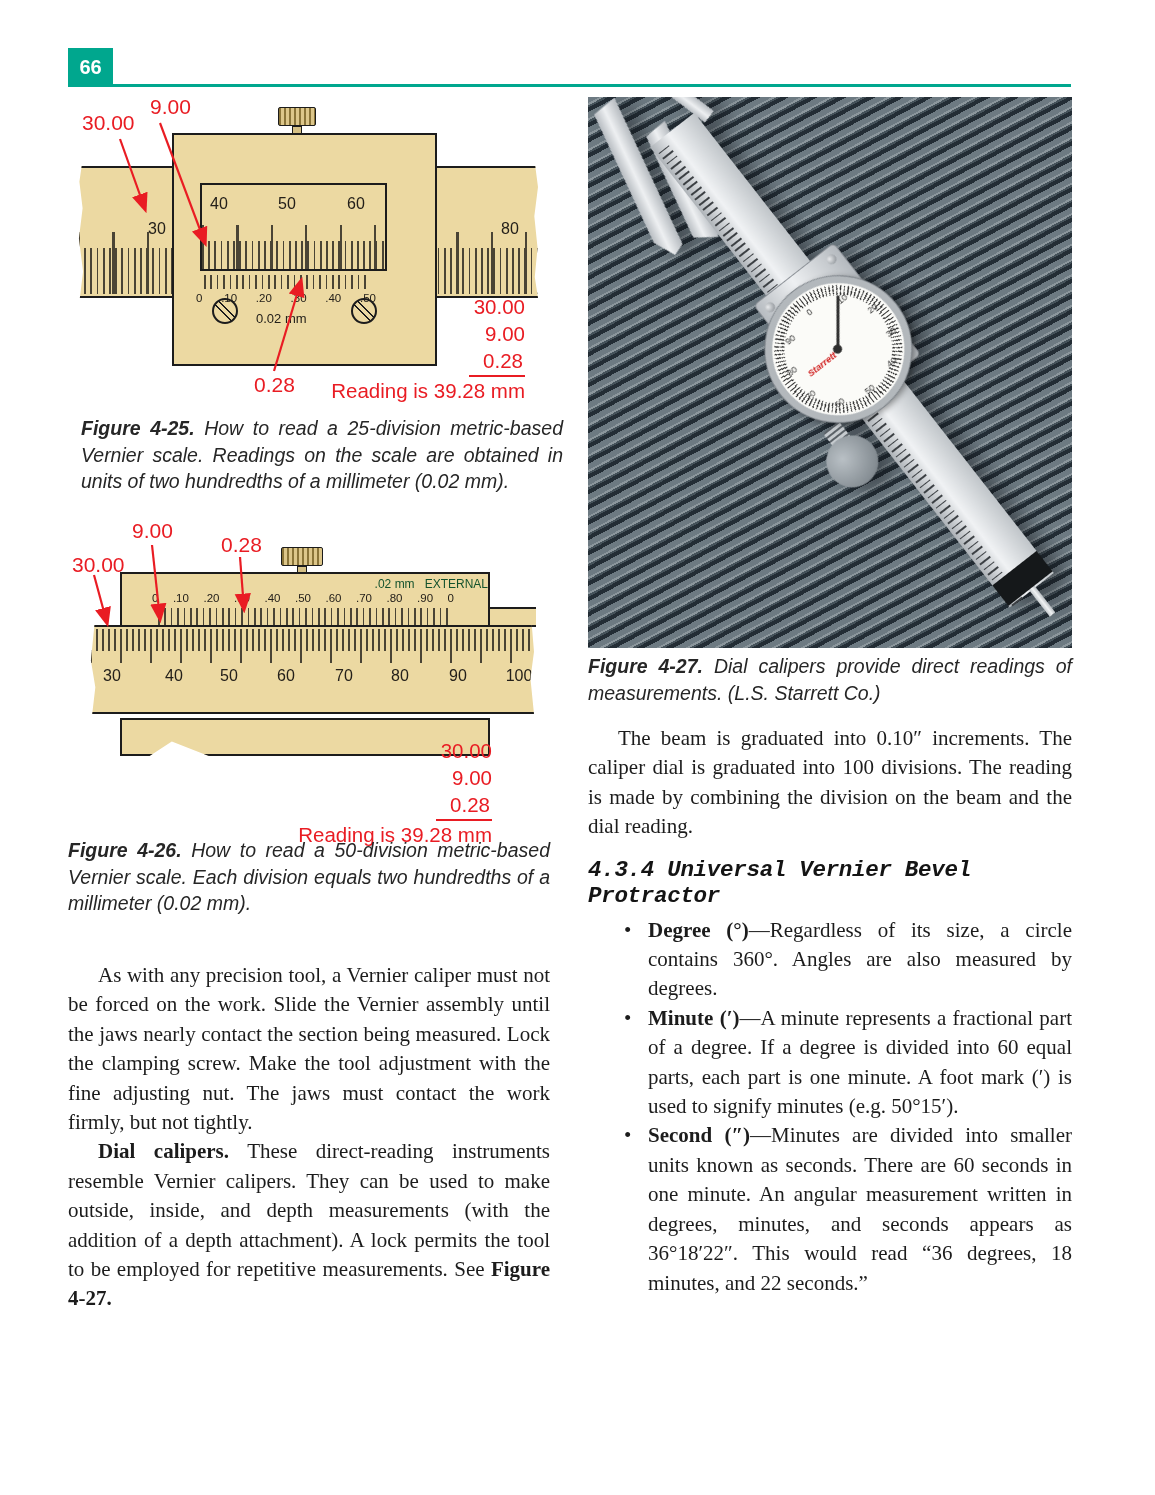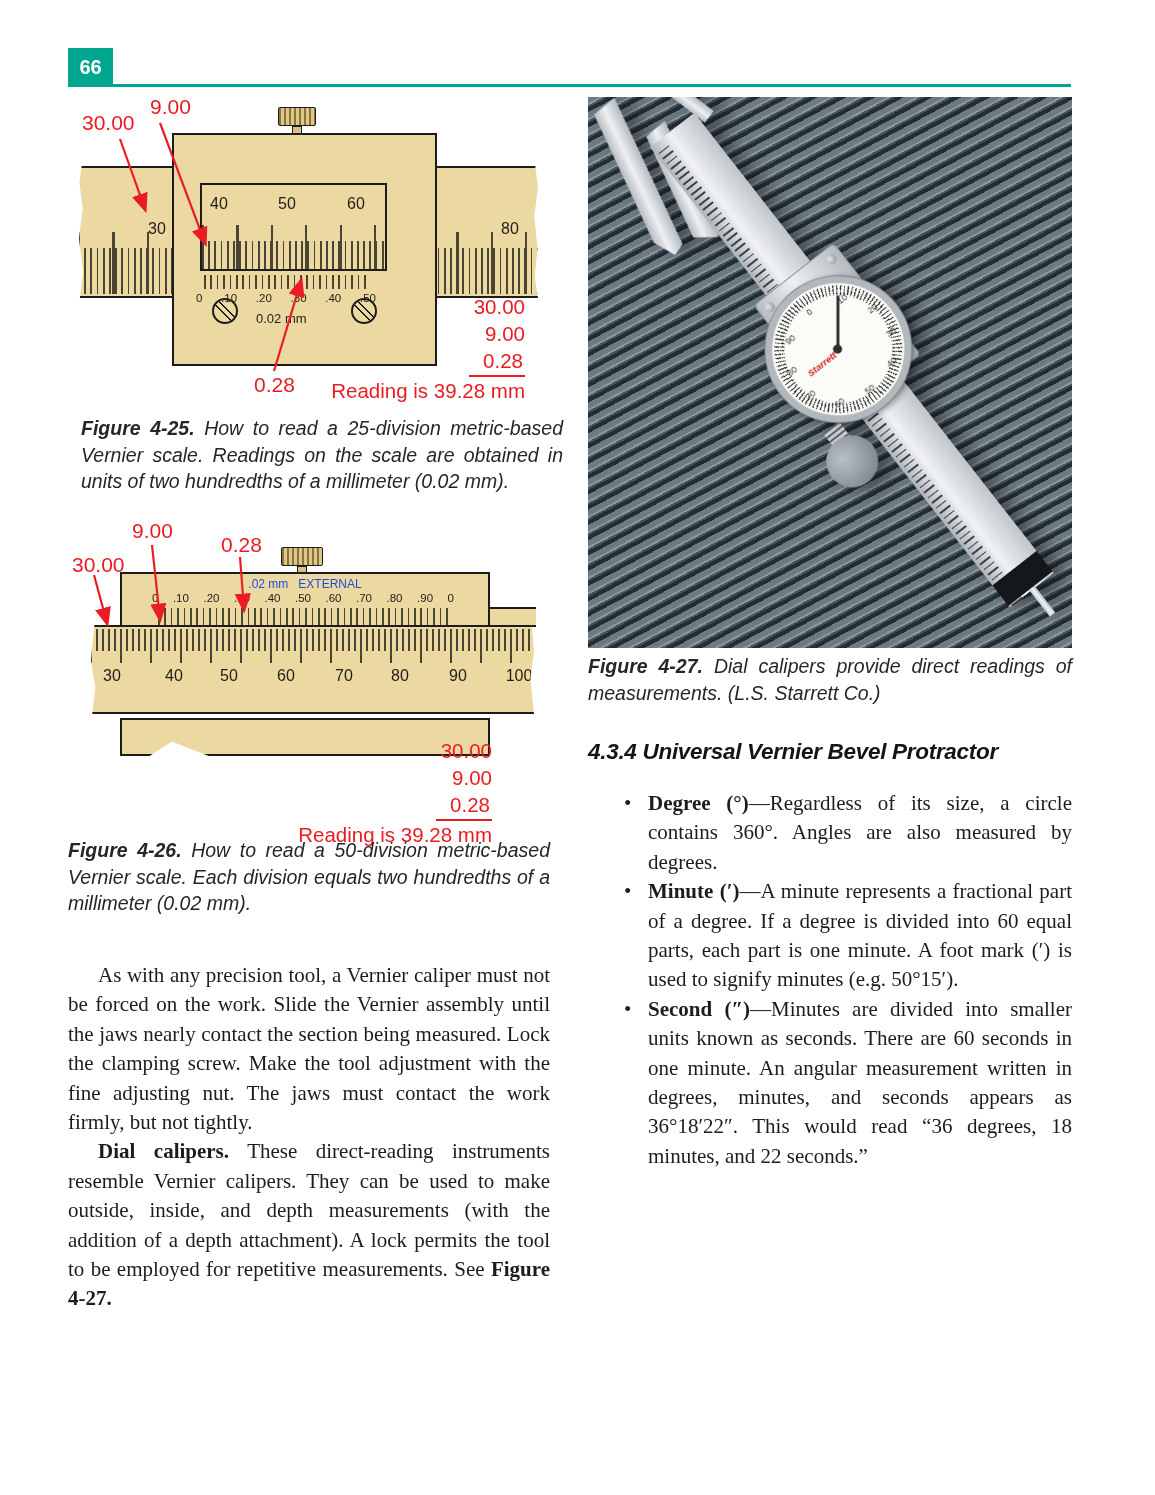--- a/index.html
+++ b/index.html
@@ -173,21 +173,21 @@
     <div class="caption" style="position:absolute; top:320px; width:482px;margin-left:13px;">
       <b>Figure 4-25.</b><span> How to read a 25-division metric-based Vernier scale. Readings on the scale are obtained in units of two hundredths of a millimeter (0.02 mm).</span>
     </div>
 
     <div class="diagram" style="top:420px; width:482px; height:320px;">
 
       <div class="knurl" style="left:213px; top:32px; width:42px; height:19px;"></div>
       <div class="stem" style="left:229px; top:51px; width:10px; height:8px;"></div>
 
       <div class="plate tan" style="left:52px; top:57px; width:370px; height:55px;">
-        <div style="position:absolute; left:0; right:0; top:3px; text-align:center; font:12px 'Liberation Sans',sans-serif; color:#1d4ed8;">
+        <div style="position:absolute; left:0; right:0; top:3px; text-align:right; font:12px 'Liberation Sans',sans-serif; color:#14532d;">
           <span>.02 mm</span>&nbsp;&nbsp;&nbsp;<span>EXTERNAL</span>
         </div>
         <div style="position:absolute; left:30px; top:18px; width:302px; display:flex; justify-content:space-between;">
           <span class="v-label">0</span>
           <span class="v-label">.10</span>
           <span class="v-label">.20</span>
           <span class="v-label">.30</span>
           <span class="v-label">.40</span>
           <span class="v-label">.50</span>
           <span class="v-label">.60</span>
@@ -290,21 +290,22 @@
           <div class="hub"></div>
         </div>
       </div>
     </div>
 
     <div class="caption" style="position:absolute; top:556px; width:484px;">
       <b>Figure 4-27.</b><span> Dial calipers provide direct readings of measurements. (L.S. Starrett Co.)</span>
     </div>
 
     <div style="position:absolute; top:627px; width:484px;">
-      <div class="sec-heading" style="margin:15px 0 24px 0;">4.3.4 Universal Vernier Bevel Protractor</div>
+      <p class="body-p">The beam is graduated into 0.10″ increments. The caliper dial is graduated into 100 divisions. The reading is made by combining the division on the beam and the dial reading.</p>
+      <div class="sec-heading" style="margin:15px 0 7px 0;font-family:Liberation Mono, monospace;">4.3.4 Universal Vernier Bevel Protractor</div>
       <ul class="bullets">
         <li><span class="bold">Degree (°)</span><span>—Regardless of its size, a circle contains 360°. Angles are also measured by degrees.</span></li>
         <li><span class="bold">Minute (′)</span><span>—A minute represents a fractional part of a degree. If a degree is divided into 60 equal parts, each part is one minute. A foot mark (′) is used to signify minutes (e.g. 50°15′).</span></li>
         <li><span class="bold">Second (″)</span><span>—Minutes are divided into smaller units known as seconds. There are 60 seconds in one minute. An angular measurement written in degrees, minutes, and seconds appears as 36°18′22″. This would read “36 degrees, 18 minutes, and 22 seconds.”</span></li>
       </ul>
     </div>
   </div>
 
 </div>
 

